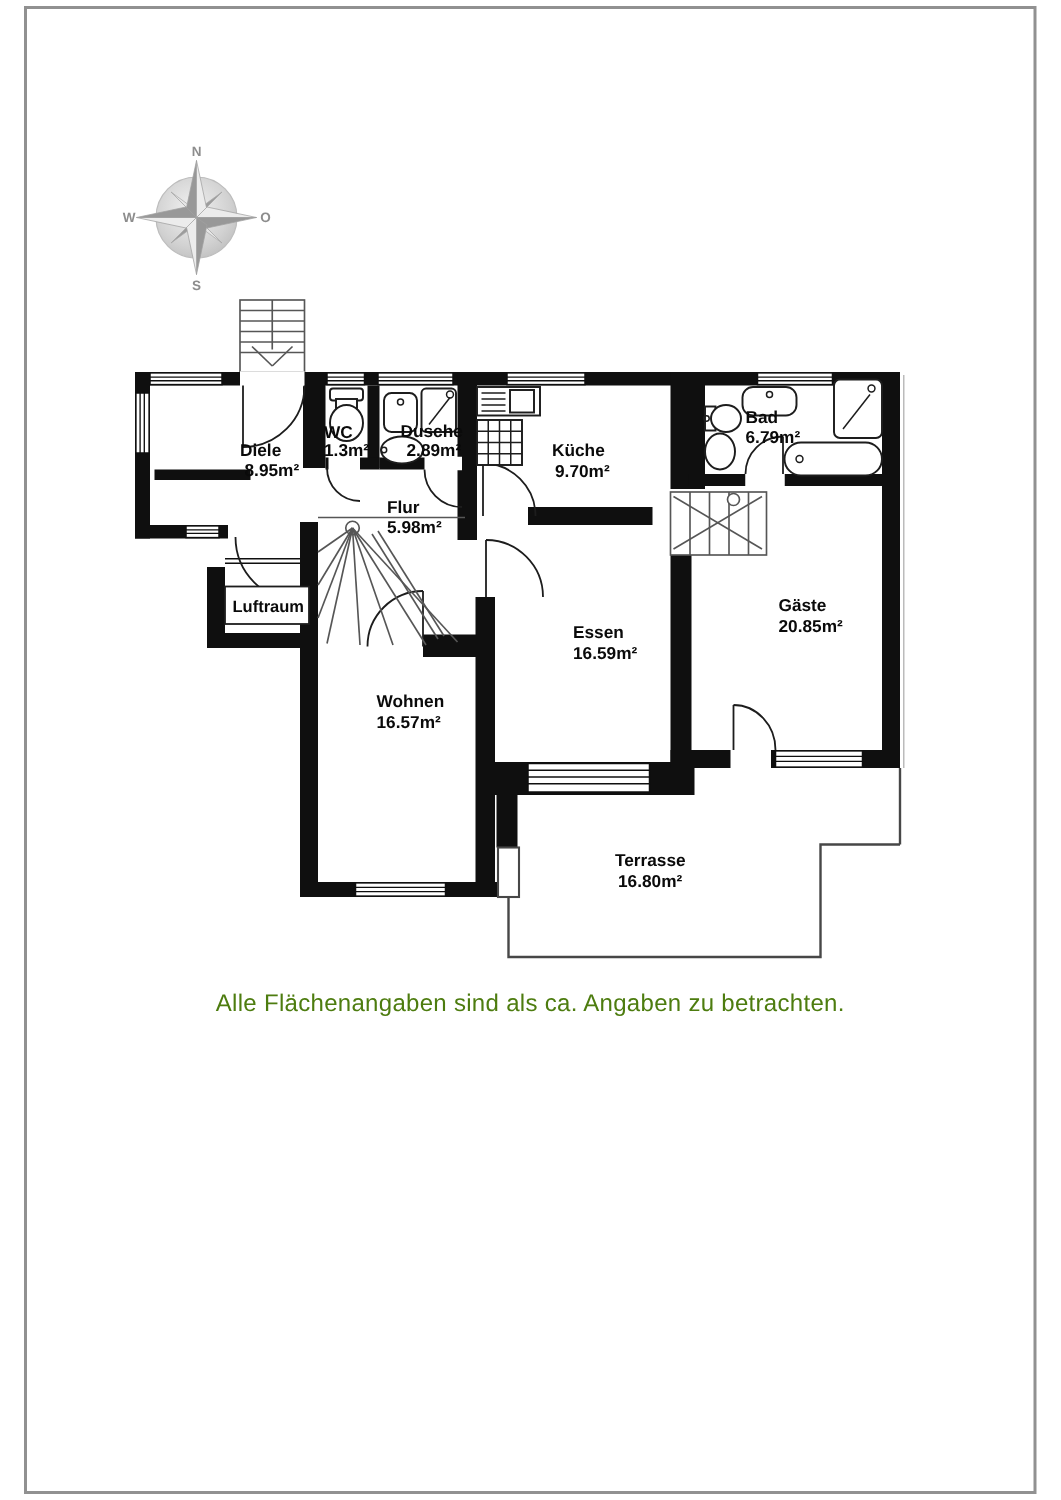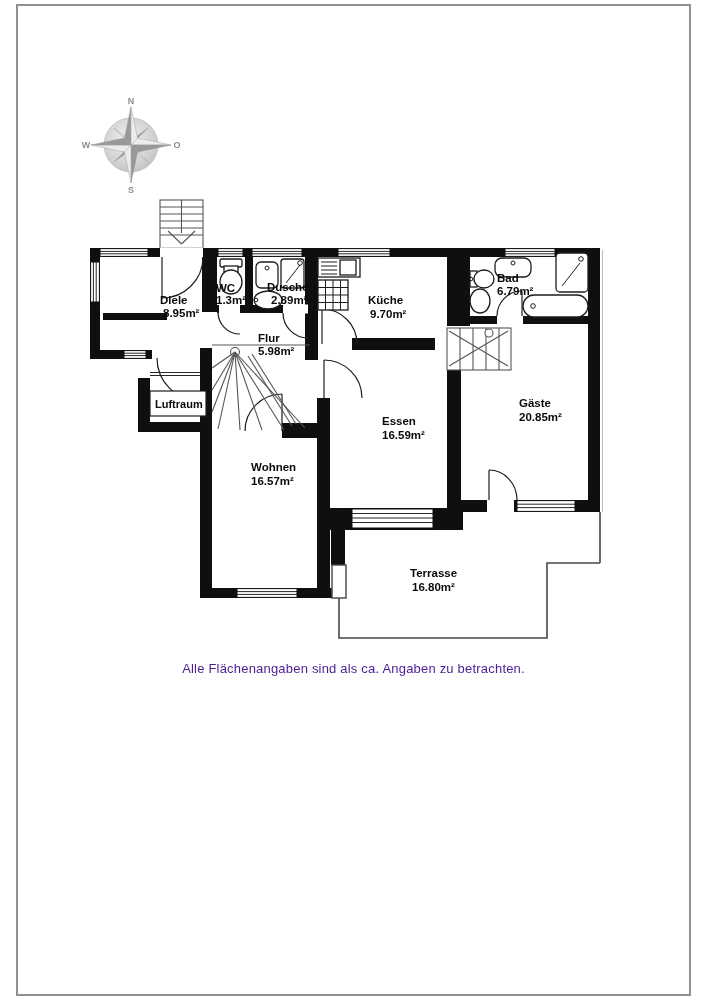--- a/index.html
+++ b/index.html
@@ -2,21 +2,21 @@
 <html><head>
 <meta charset="utf-8">
 <style>
   html,body{margin:0;padding:0;background:#fff;}
   .page{position:relative;width:707px;height:1000px;background:#ffffff;overflow:hidden;
         font-family:"Liberation Sans",sans-serif;}
   .frame{position:absolute;left:16px;right:16px;top:4px;bottom:4px;
          border:2px solid #919191;pointer-events:none;}
   .plan-svg{position:absolute;left:0;top:0;}
   .disclaimer{position:absolute;left:0;top:661px;width:707px;text-align:center;
-              font-size:13px;color:#4c1d95;letter-spacing:.2px;}
+              font-size:16px;color:#4d7c0f;letter-spacing:.2px;}
   
   .w{fill:#0f0f0f;}
   .erase{fill:#ffffff;}
   .winr{fill:#ffffff;stroke:#0f0f0f;stroke-width:1;}
   .wl{stroke:#0f0f0f;stroke-width:.9;fill:none;}
   .door{stroke:#1d1d1d;stroke-width:1.2;fill:none;}
   .fx{fill:#ffffff;stroke:#1d1d1d;stroke-width:1.3;}
   .fxl{stroke:#1d1d1d;stroke-width:1;fill:none;}
   .stair{stroke:#565656;stroke-width:1.1;fill:none;}
   .stairf{fill:#ffffff;stroke:#565656;stroke-width:1.1;}

